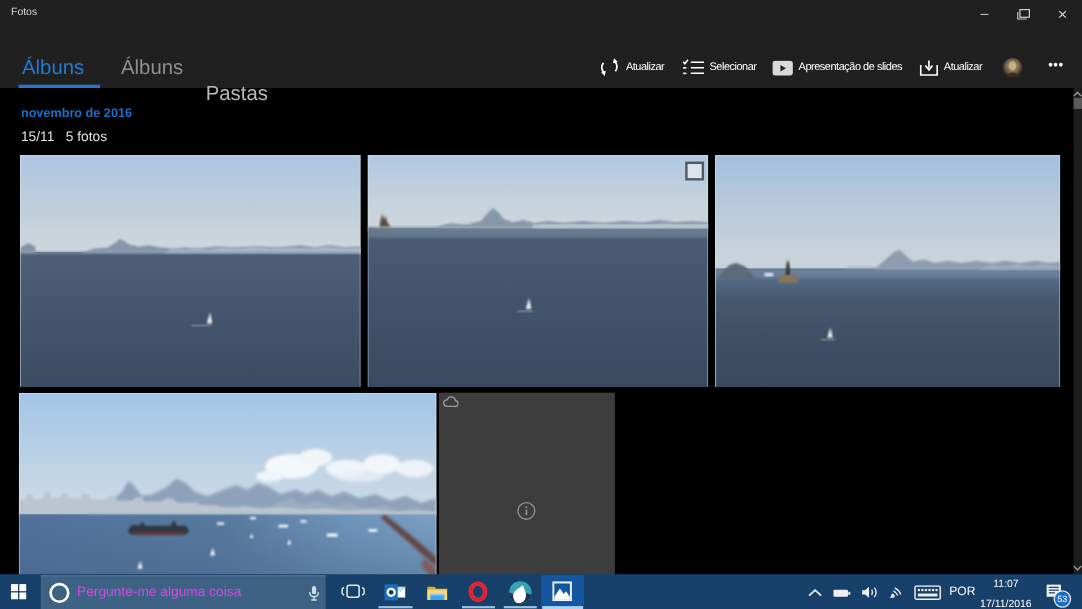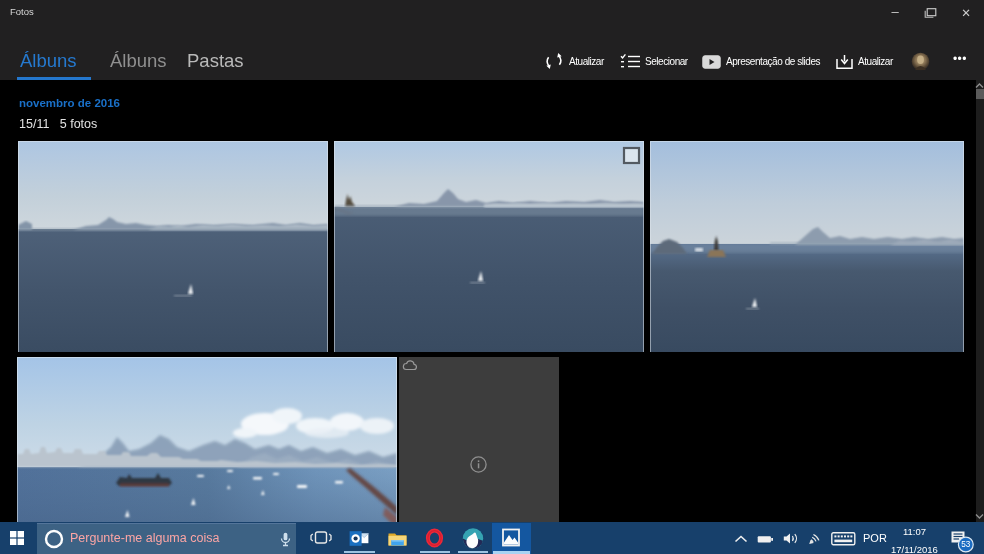--- a/index.html
+++ b/index.html
@@ -7,35 +7,35 @@
        font-family:"Liberation Sans", sans-serif;}
   .abs{position:absolute;}
   
   #header{position:absolute;left:0;top:0;width:984px;height:80px;background:#212021;}
   #title{position:absolute;left:10px;top:6px;font-size:9.5px;color:#d8d8d8;}
   .winbtn{position:absolute;top:0;width:34px;height:26px;color:#cfcfcf;text-align:center;}
   #tabs{position:absolute;left:0;top:50px;height:30px;}
   .tab{position:absolute;top:0;font-size:18.5px;font-weight:400;}
   #tab1{left:20px;color:#2579cf;}
   #tab2{left:110px;color:#8f8f8f;}
-  #tab3{left:187px;color:#b9b9b9;}
+  #tab3{left:187px;color:#b9b9b9;margin-top:24px;}
   #tabline{position:absolute;left:17px;top:77px;width:74px;height:3px;background:#2477cd;}
   .cmd{position:absolute;top:56px;font-size:10px;color:#fff;white-space:nowrap;letter-spacing:-0.45px;}
   
   #datehead{position:absolute;left:19px;top:97px;font-size:11.5px;color:#1a70c8;font-weight:600;}
   #subhead{position:absolute;left:19px;top:117px;font-size:12.5px;color:#e2e2e2;text-align:center;}
   .ph{position:absolute;overflow:hidden;}
   #graytile{position:absolute;left:399px;top:357px;width:160px;height:211px;background:#3d3d3d;}
   
   #sbar{position:absolute;left:976px;top:80px;width:8px;height:442px;background:#1d1d1d;}
   #sthumb{position:absolute;left:976px;top:89px;width:8px;height:10px;background:#5a5a5a;}
   
   #taskbar{position:absolute;left:0;top:522px;width:984px;height:32px;background:#17406b;z-index:50;}
   #search{position:absolute;left:37px;top:523px;width:259px;height:31px;background:#3d6284;border-top:1px solid #54759a;z-index:55;}
-  #searchtxt{position:absolute;left:70px;top:531px;font-size:12.5px;color:#fca5a5;z-index:60;}
+  #searchtxt{position:absolute;left:70px;top:531px;font-size:12.5px;color:#d946ef;z-index:60;}
   .tbtxt{position:absolute;color:#fff;font-size:11px;}
 </style>
 </head>
 <body>
 
 <div id="header"></div>
 <div id="title">Fotos</div>
 <div class="winbtn" style="left:878px;top:4px;font-size:13px;">–</div>
 <svg class="abs" style="left:924px;top:8px;" width="13" height="10">
 <rect x="3.2" y="0.7" width="8.6" height="7" fill="none" stroke="#cfcfcf" stroke-width="1.1"></rect>

